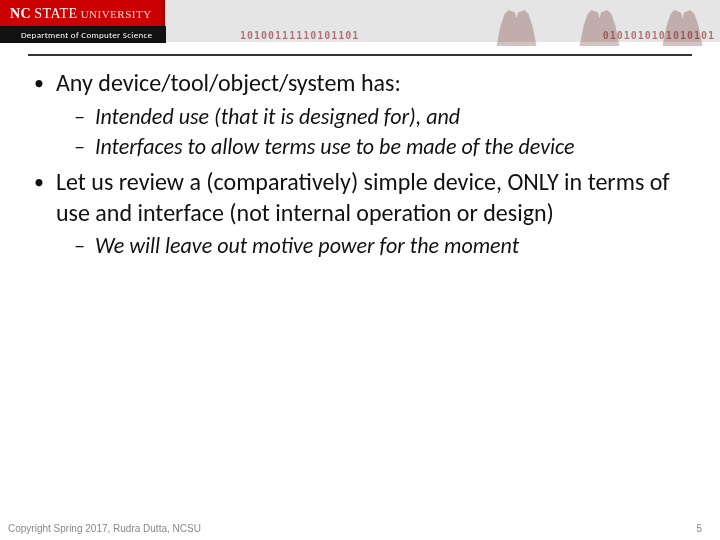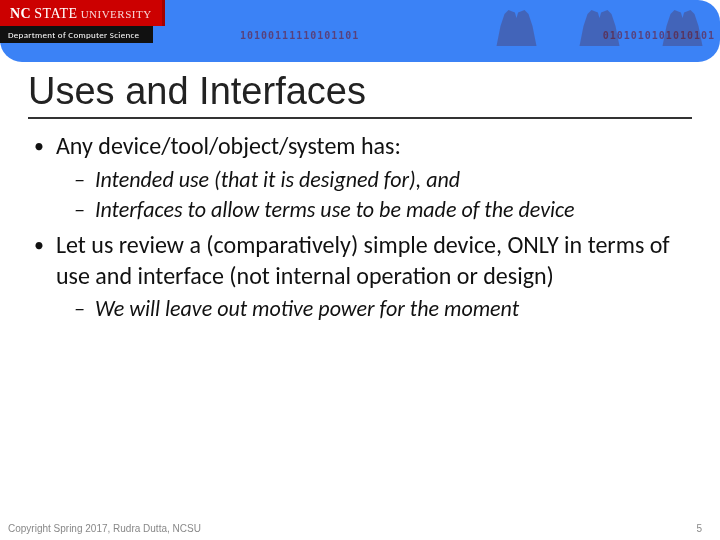--- a/index.html
+++ b/index.html
@@ -5,26 +5,25 @@
   * { margin: 0; padding: 0; box-sizing: border-box; }
   body {
     width: 720px;
     height: 540px;
     font-family: "Segoe UI", Calibri, Arial, sans-serif;
     background: #fff;
     position: relative;
     overflow: hidden;
   }
   .header-bar {
-    height: 62px;
-    background: #3b82f6;
+    height: 42px;
+    background: #e5e5e5;
     position: relative;
     display: flex;
     align-items: flex-start;
-    border-radius: 22px;
   }
   .univ-box {
     background: #c00;
     color: #fff;
     padding: 4px 10px 2px 10px;
     font-family: "Times New Roman", serif;
     font-weight: bold;
     font-size: 14px;
     letter-spacing: 0.5px;
     border-right: 3px solid rgba(0,0,0,0.2);
@@ -35,21 +34,21 @@
   .univ-box .nc { font-weight: 900; }
   .univ-box .state { font-weight: 400; margin-left: 3px; }
   .univ-box .univ { font-weight: 400; font-size: 11px; margin-left: 3px; opacity: 0.85; }
   .dept-box {
     position: absolute;
     top: 26px;
     left: 0;
     background: #111;
     color: #fff;
     font-size: 9px;
-    padding: 3px 14px 3px 8px;
+    padding: 3px 14px 3px 21px;
     letter-spacing: 0.3px;
     font-weight: 500;
   }
   .wolf-row {
     position: absolute;
     right: 10px;
     top: 0;
     display: flex;
     gap: 28px;
     height: 46px;
@@ -146,21 +145,20 @@
     </div>
     <div class="wolf">
       <svg viewBox="0 0 60 50">
           <path fill="#5a0e08" d="M5 50 L10 25 L15 10 L20 5 L28 8 L30 15 L32 8 L40 5 L45 10 L50 25 L55 50 Z"></path>
         </svg>
     </div>
   </div>
 </div>
 
 <div class="title-area">
-  <h1 class="slide-title">Uses and Interfaces</h1>
   <hr class="title-rule">
 </div>
 
 <div class="content">
   <ul class="top">
     <li>
       <span>Any device/tool/object/system has:</span>
     </li>
   </ul>
   <ul class="sub">

